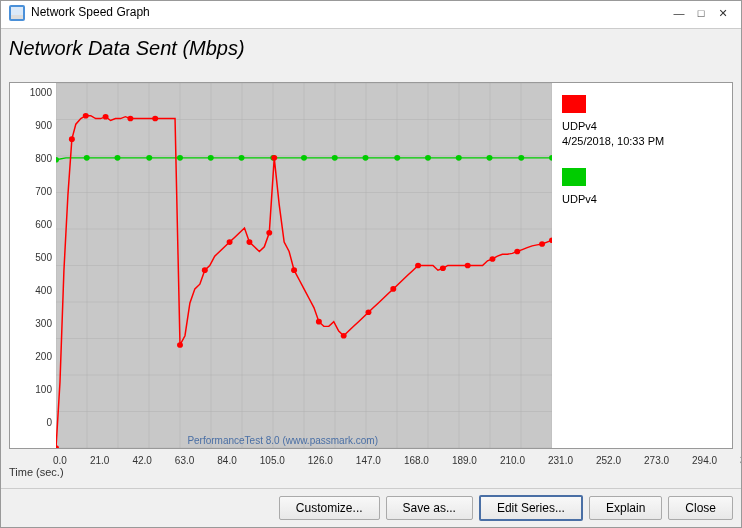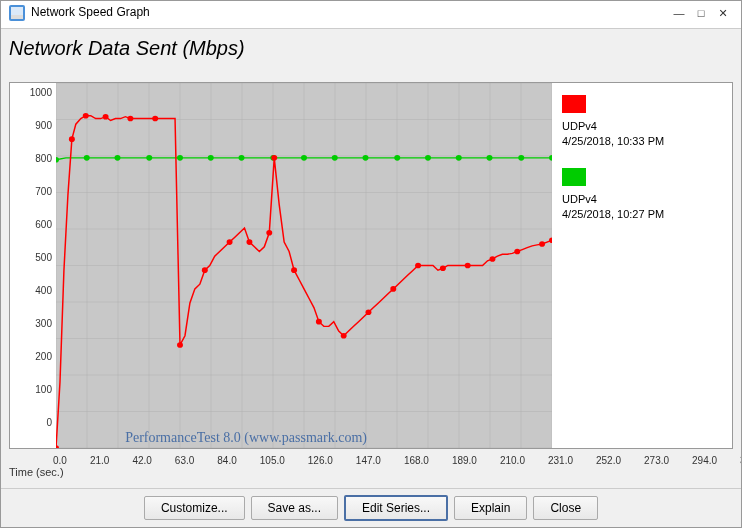--- a/index.html
+++ b/index.html
@@ -128,29 +128,28 @@
     }
     .x-axis-title {
       text-align: left;
       font-size: 11px;
       color: #333;
       padding-bottom: 2px;
     }
     .watermark {
       position: absolute;
       bottom: 2px;
-      right: 185px;
-      font-size: 14px;
+      right: 174px;
+      font-size: 10px;
       color: #4a6fa5;
-      font-family: Liberation Serif, serif;
     }
 
     .bottom-bar {
       display: flex;
-      justify-content: center;
+      justify-content: flex-end;
       align-items: center;
       padding: 6px 8px;
       gap: 6px;
       background: #f0f0f0;
       border-top: 1px solid #ccc;
     }
     .btn {
       padding: 4px 16px;
       border: 1px solid #aaa;
       background: linear-gradient(to bottom, #f8f8f8, #e8e8e8);
@@ -400,21 +399,20 @@
         <div class="legend-color" style="background:#ff0000;"></div>
         <div class="legend-text">
           <div>UDPv4</div>
           <div>4/25/2018, 10:33 PM</div>
         </div>
       </div>
       <div class="legend-item">
         <div class="legend-color" style="background:#00cc00;"></div>
         <div class="legend-text">
           <div>UDPv4</div>
-          <div>4/25/2018, 10:27 PM</div>
         </div>
       </div>
     </div>
   </div>
 
   <div class="x-axis-labels">
     <span>0.0</span>
     <span>21.0</span>
     <span>42.0</span>
     <span>63.0</span>

